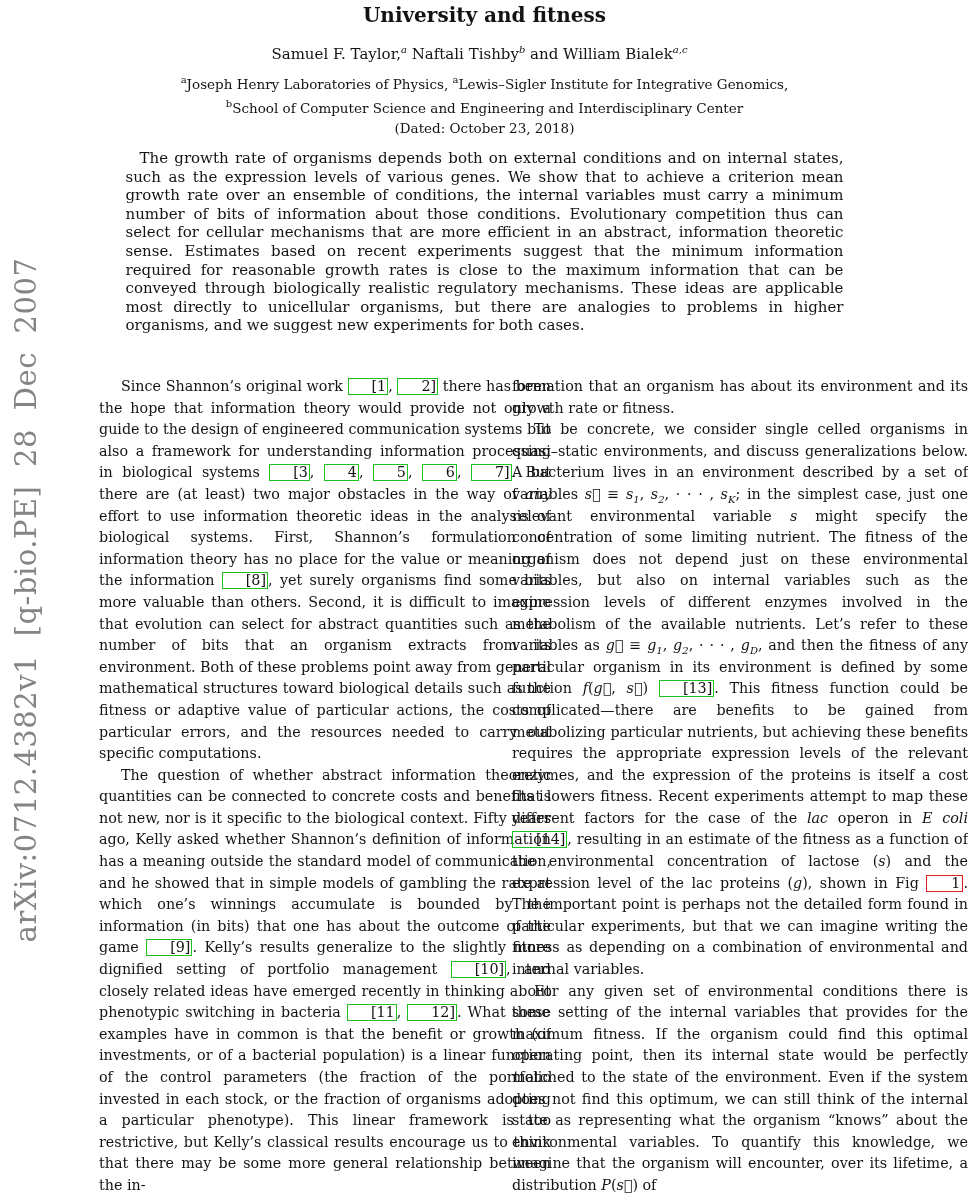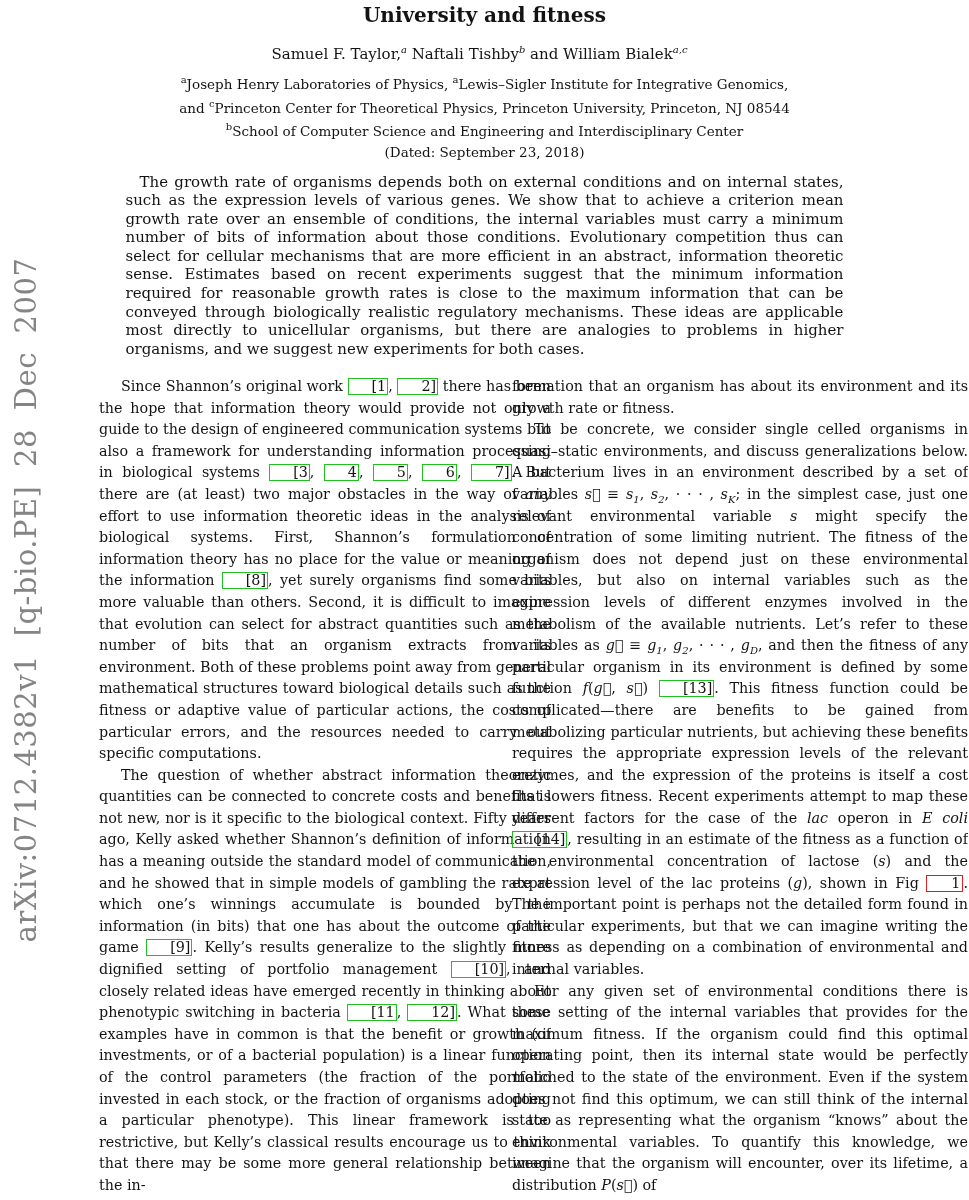--- a/index.html
+++ b/index.html
@@ -57,24 +57,23 @@
 
 <div class="page">
 
   <div class="watermark">arXiv:0712.4382v1 [q-bio.PE] 28 Dec 2007</div>
 
   <div class="header">
     <h1 class="title">University and fitness</h1>
     <div class="authors">Samuel F. Taylor,<sup>a</sup> Naftali Tishby<sup>b</sup> and William Bialek<sup>a,c</sup></div>
     <div class="affils">
         <div class="affil-line"><sup>a</sup>Joseph Henry Laboratories of Physics, <sup>a</sup>Lewis–Sigler Institute for Integrative Genomics,</div>
-        <div class="affil-line">and <sup>c</sup>Princeton Center for Theoretical Physics, Princeton University, Princeton, NJ 08544</div>
         <div class="affil-line"><sup>b</sup>School of Computer Science and Engineering and Interdisciplinary Center</div>
       </div>
-    <div class="date">(Dated: September 23, 2018)</div>
+    <div class="date">(Dated: October 23, 2018)</div>
   </div>
 
   <div class="abstract">The growth rate of organisms depends both on external conditions and on internal states, such as the expression levels of various genes. We show that to achieve a criterion mean growth rate over an ensemble of conditions, the internal variables must carry a minimum number of bits of information about those conditions. Evolutionary competition thus can select for cellular mechanisms that are more efficient in an abstract, information theoretic sense. Estimates based on recent experiments suggest that the minimum information required for reasonable growth rates is close to the maximum information that can be conveyed through biologically realistic regulatory mechanisms. These ideas are applicable most directly to unicellular organisms, but there are analogies to problems in higher organisms, and we suggest new experiments for both cases.</div>
 
   <div class="col col-left">
       <p class="par">Since Shannon’s original work <span class="cite-box">[1</span>, <span class="cite-box">2]</span> there has been the hope that information theory would provide not only a guide to the design of engineered communication systems but also a framework for understanding information processing in biological systems <span class="cite-box">[3</span>, <span class="cite-box">4</span>, <span class="cite-box">5</span>, <span class="cite-box">6</span>, <span class="cite-box">7]</span>. But there are (at least) two major obstacles in the way of <span class="it">any</span> effort to use information theoretic ideas in the analysis of biological systems. First, Shannon’s formulation of information theory has no place for the value or meaning of the information <span class="cite-box">[8]</span>, yet surely organisms find some bits more valuable than others. Second, it is difficult to imagine that evolution can select for abstract quantities such as the number of bits that an organism extracts from its environment. Both of these problems point away from general mathematical structures toward biological details such as the fitness or adaptive value of particular actions, the costs of particular errors, and the resources needed to carry out specific computations.</p>
       <p class="par">The question of whether abstract information theoretic quantities can be connected to concrete costs and benefits is not new, nor is it specific to the biological context. Fifty years ago, Kelly asked whether Shannon’s definition of information has a meaning outside the standard model of communication, and he showed that in simple models of gambling the rate at which one’s winnings accumulate is bounded by the information (in bits) that one has about the outcome of the game <span class="cite-box">[9]</span>. Kelly’s results generalize to the slightly more dignified setting of portfolio management <span class="cite-box">[10]</span>, and closely related ideas have emerged recently in thinking about phenotypic switching in bacteria <span class="cite-box">[11</span>, <span class="cite-box">12]</span>. What these examples have in common is that the benefit or growth (of investments, or of a bacterial population) is a linear function of the control parameters (the fraction of the portfolio invested in each stock, or the fraction of organisms adopting a particular phenotype). This linear framework is too restrictive, but Kelly’s classical results encourage us to think that there may be some more general relationship between the in-</p>
     </div>
 
   <div class="col col-right">

